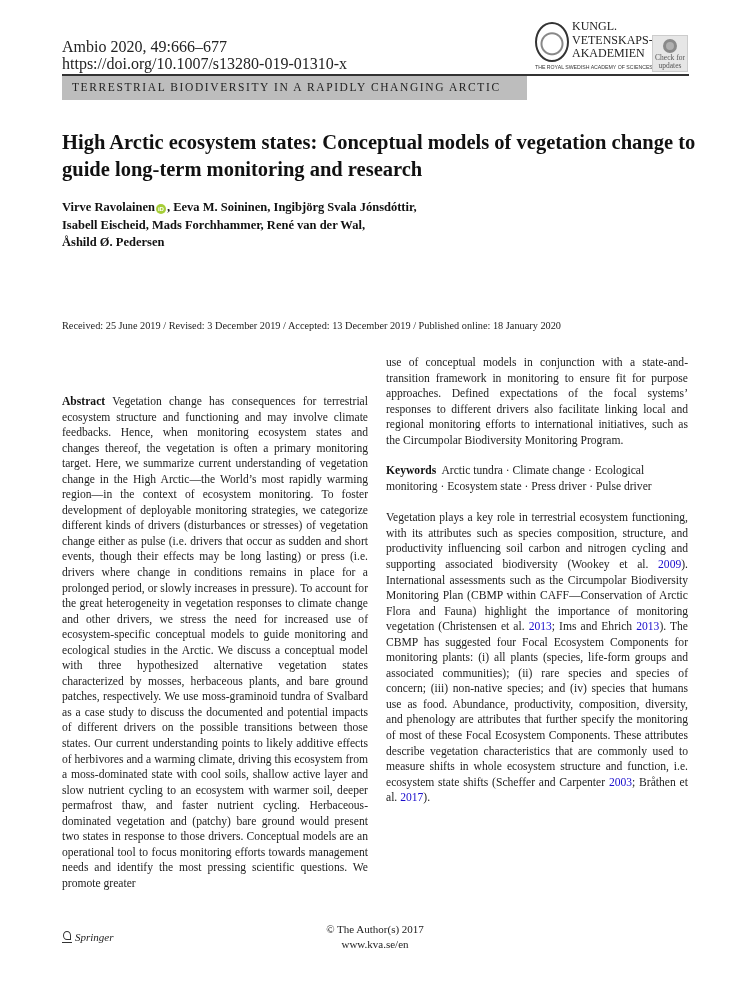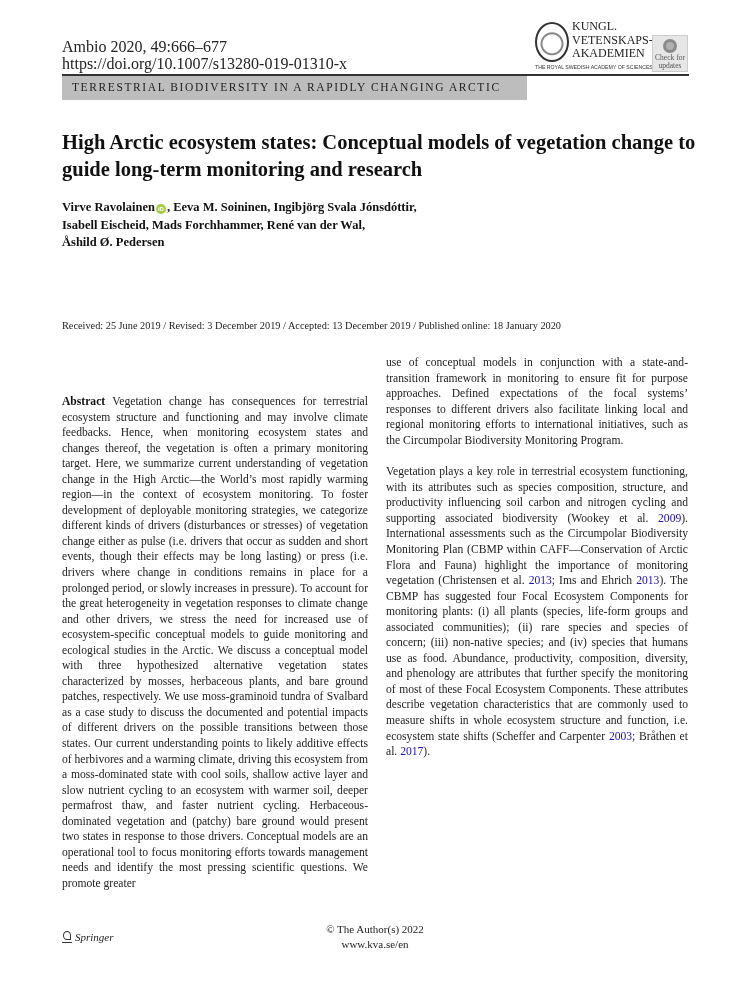--- a/index.html
+++ b/index.html
@@ -75,23 +75,24 @@
 </div>
 
 <div class="abs" id="dates">Received: 25 June 2019 / Revised: 3 December 2019 / Accepted: 13 December 2019 / Published online: 18 January 2020</div>
 
 <div class="col" id="colL">
   <p><span class="abs-label">Abstract</span> <span>Vegetation change has consequences for terrestrial ecosystem structure and functioning and may involve climate feedbacks. Hence, when monitoring ecosystem states and changes thereof, the vegetation is often a primary monitoring target. Here, we summarize current understanding of vegetation change in the High Arctic—the World’s most rapidly warming region—in the context of ecosystem monitoring. To foster development of deployable monitoring strategies, we categorize different kinds of drivers (disturbances or stresses) of vegetation change either as pulse (i.e. drivers that occur as sudden and short events, though their effects may be long lasting) or press (i.e. drivers where change in conditions remains in place for a prolonged period, or slowly increases in pressure). To account for the great heterogeneity in vegetation responses to climate change and other drivers, we stress the need for increased use of ecosystem-specific conceptual models to guide monitoring and ecological studies in the Arctic. We discuss a conceptual model with three hypothesized alternative vegetation states characterized by mosses, herbaceous plants, and bare ground patches, respectively. We use moss-graminoid tundra of Svalbard as a case study to discuss the documented and potential impacts of different drivers on the possible transitions between those states. Our current understanding points to likely additive effects of herbivores and a warming climate, driving this ecosystem from a moss-dominated state with cool soils, shallow active layer and slow nutrient cycling to an ecosystem with warmer soil, deeper permafrost thaw, and faster nutrient cycling. Herbaceous-dominated vegetation and (patchy) bare ground would present two states in response to those drivers. Conceptual models are an operational tool to focus monitoring efforts towards management needs and identify the most pressing scientific questions. We promote greater</span></p>
 </div>
 
 <div class="col" id="colR">
   <p>use of conceptual models in conjunction with a state-and-transition framework in monitoring to ensure fit for purpose approaches. Defined expectations of the focal systems’ responses to different drivers also facilitate linking local and regional monitoring efforts to international initiatives, such as the Circumpolar Biodiversity Monitoring Program.</p>
+  <p id="keywords"><span class="kw-label">Keywords</span>&nbsp; <span>Arctic tundra · Climate change · Ecological monitoring · Ecosystem state · Press driver · Pulse driver</span></p>
   <p id="intro-p"><span>Vegetation plays a key role in terrestrial ecosystem functioning, with its attributes such as species composition, structure, and productivity influencing soil carbon and nitrogen cycling and supporting associated biodiversity (Wookey et al. </span><a class="ref">2009</a><span>). International assessments such as the Circumpolar Biodiversity Monitoring Plan (CBMP within CAFF—Conservation of Arctic Flora and Fauna) highlight the importance of monitoring vegetation (Christensen et al. </span><a class="ref">2013</a><span>; Ims and Ehrich </span><a class="ref">2013</a><span>). The CBMP has suggested four Focal Ecosystem Components for monitoring plants: (i) all plants (species, life-form groups and associated communities); (ii) rare species and species of concern; (iii) non-native species; and (iv) species that humans use as food. Abundance, productivity, composition, diversity, and phenology are attributes that further specify the monitoring of most of these Focal Ecosystem Components. These attributes describe vegetation characteristics that are commonly used to measure shifts in whole ecosystem structure and function, i.e. ecosystem state shifts (Scheffer and Carpenter </span><a class="ref">2003</a><span>; Bråthen et al. </span><a class="ref">2017</a><span>).</span></p>
 </div>
 
 <div class="abs" id="springer">
   <span class="sp-icon"></span><span>Springer</span>
 </div>
 
 <div class="abs" id="footer-center">
-  <div>© The Author(s) 2022</div>
+  <div>© The Author(s) 2017</div>
   <div>www.kva.se/en</div>
 </div>
 
 </body></html>

